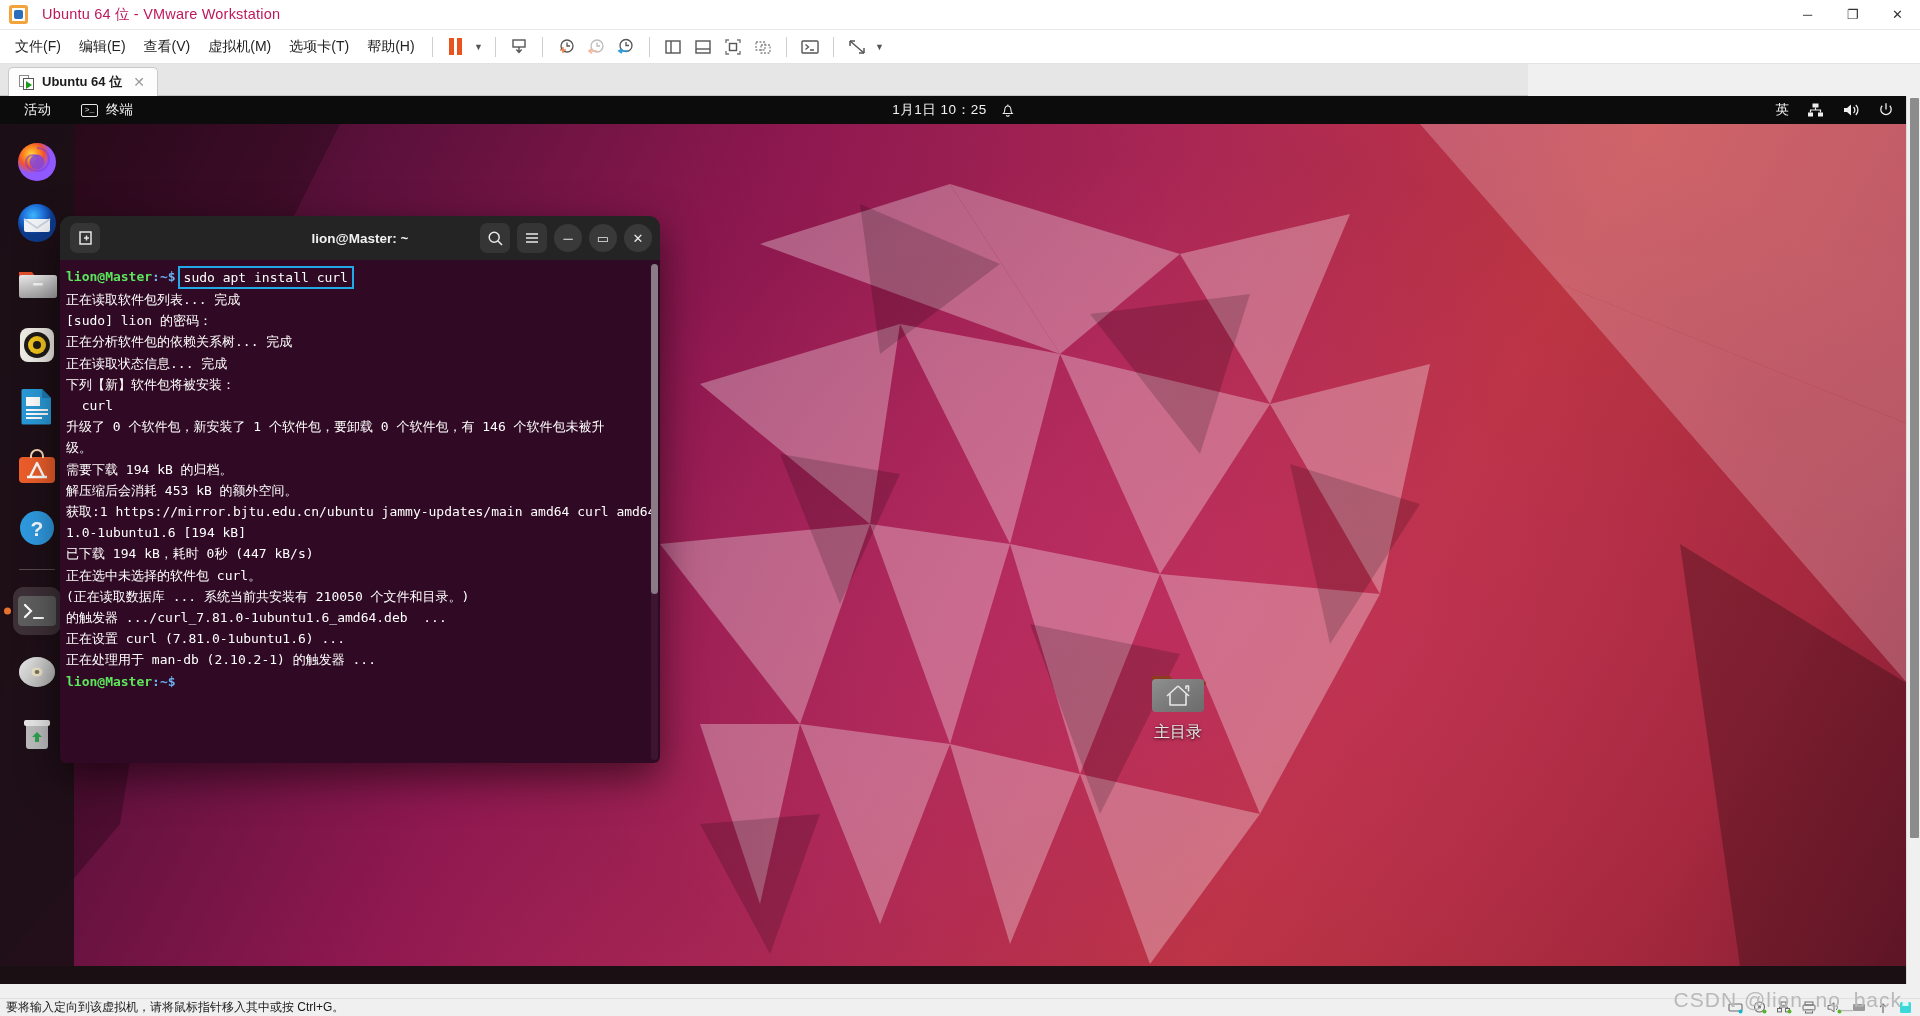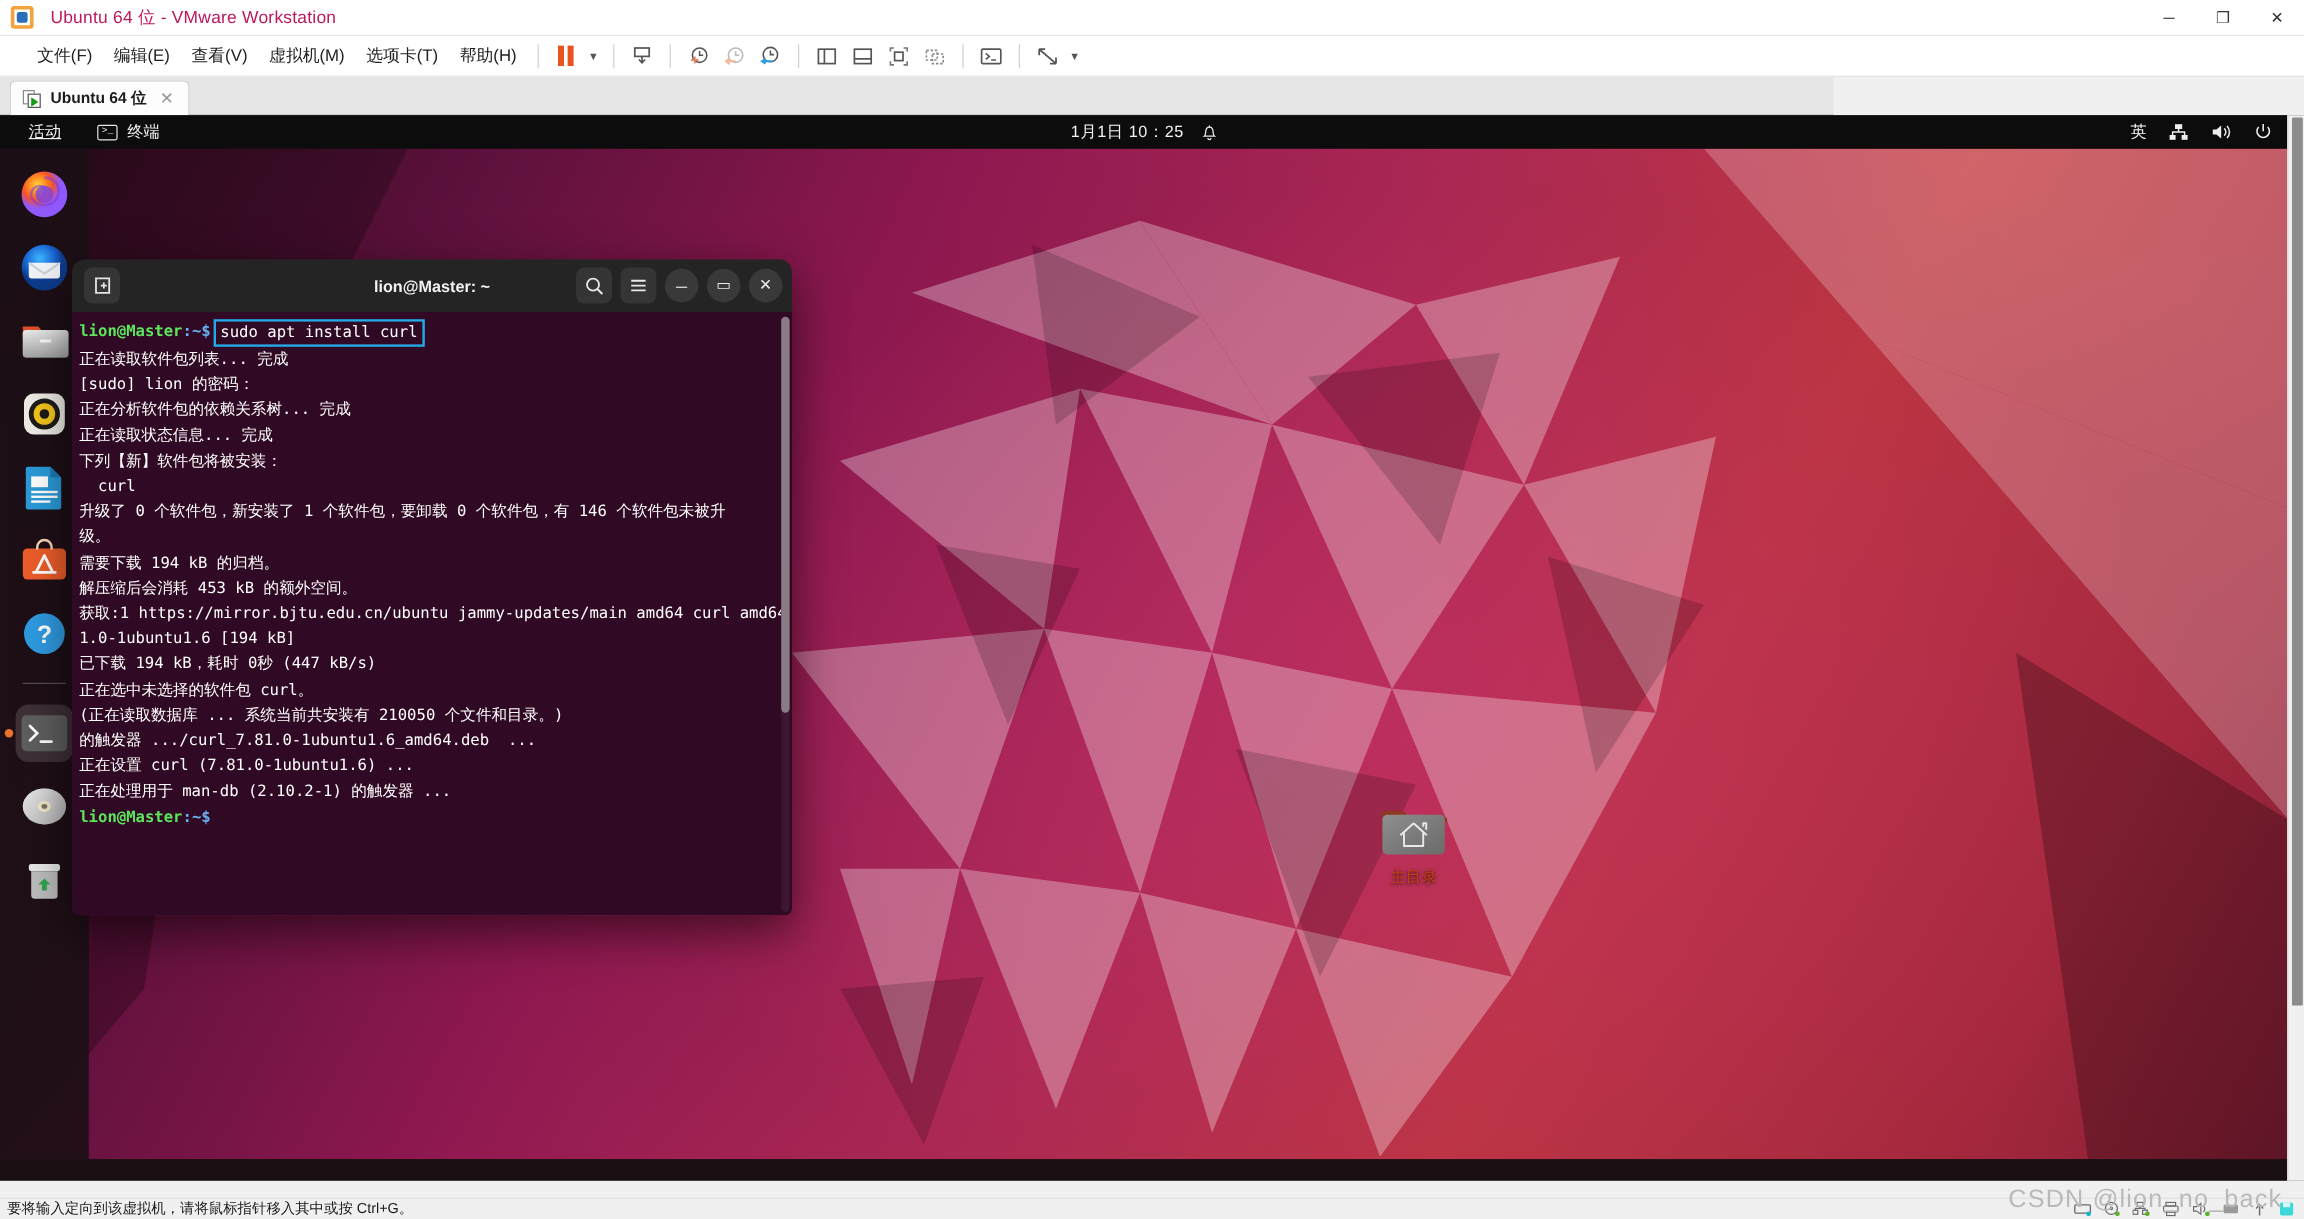--- a/index.html
+++ b/index.html
@@ -23,21 +23,21 @@
   .vm-logo .i { position: absolute; left: 6px; top: 6px; width: 9px; height: 9px;
                 background: #2a6ebb; border-radius: 2px; }
   .vm-title { margin-left: 12px; font-size: 14.5px; color: #be185d; letter-spacing: .2px; }
   .vm-winbtns { margin-left: auto; display: flex; height: 30px; }
   .vm-winbtn { width: 45px; height: 30px; display: flex; align-items: center; justify-content: center;
                font-size: 13px; color: #333; }
 
   
   .vm-menubar {
     position: absolute; left: 0; top: 30px; width: 1920px; height: 34px;
-    background: #ffffff; display: flex; align-items: center; padding-left: 22px;
+    background: #ffffff; display: flex; align-items: center; padding-left: 6px;
     border-bottom: 1px solid #e3e3e3;
   }
   .menu-item { padding: 5px 9px; font-size: 14px; color: #222; cursor: default; white-space: nowrap; }
   .mb-sep { width: 1px; height: 20px; background: #d0d0d0; margin: 0 8px; }
   .tb-btn { display: flex; align-items: center; justify-content: center; width: 30px; height: 26px; }
   .tb-caret { font-size: 9px; color: #555; width: 16px; text-align: center; }
   .pause-icn { display: inline-flex; gap: 3px; }
   .pause-icn i { display: block; width: 5px; height: 17px; background: #e8541f; }
 
   
@@ -66,21 +66,21 @@
   }
   .guest-inner { position: absolute; left: 0; top: 0; width: 1908px; height: 870px; overflow: hidden; }
 
   
   .gbar {
     position: absolute; left: 0; top: 0; width: 1908px; height: 28px;
     background: #0d0c0d; display: flex; align-items: center;
     color: #f2f2f2; font-size: 13.5px;
   }
   .gbar-left { display: flex; align-items: center; gap: 18px; padding-left: 18px; }
-  .gbar-act { padding: 2px 6px; border-radius: 4px; text-decoration: underline; }
+  .gbar-act { padding: 2px 6px; border-radius: 4px; }
   .gbar-app { display: flex; align-items: center; gap: 8px; padding: 2px 6px; border-radius: 4px; }
   .term-mini {
     width: 17px; height: 13px; border: 1.6px solid #e6e6e6; border-radius: 2px;
     position: relative; font-size: 8px; color: #e6e6e6; font-family: "Liberation Mono", monospace;
     display: flex; align-items: center; justify-content: center; line-height: 1;
   }
   .gbar-center { position: absolute; left: 50%; transform: translateX(-50%);
                  display: flex; align-items: center; gap: 14px; }
   .gbar-clock { font-size: 13.5px; letter-spacing: .5px; }
   .gbar-right { position: absolute; right: 14px; display: flex; align-items: center; gap: 18px; }
@@ -105,21 +105,21 @@
   .dock-item { position: relative; width: 48px; height: 48px; border-radius: 11px;
                display: flex; align-items: center; justify-content: center; }
   .dock-item.active { background: rgba(255,255,255,0.14); }
   .dock-dot { position: absolute; left: -9px; top: 50%; transform: translateY(-50%);
               width: 7px; height: 7px; border-radius: 50%; background: #e8712c; }
   .dock-sep { width: 36px; height: 1px; background: rgba(255,255,255,0.25); margin: 4px 0; }
 
   
   .desk-icon { position: absolute; left: 1130px; top: 570px; width: 96px;
                display: flex; flex-direction: column; align-items: center; gap: 6px; z-index: 3; }
-  .desk-icon .lbl { color: #c2410c; font-size: 13px; text-shadow: 0 1px 3px rgba(0,0,0,.85); }
+  .desk-icon .lbl { color: #e5e5e5; font-size: 16px; text-shadow: 0 1px 3px rgba(0,0,0,.85); }
 
   
   .term {
     position: absolute; left: 60px; top: 120px; width: 600px; height: 547px;
     border-radius: 11px 11px 6px 6px; overflow: hidden;
     box-shadow: 0 14px 40px rgba(0,0,0,.55); z-index: 6;
   }
   .term-head {
     height: 44px; background: #242424; display: flex; align-items: center;
     padding: 0 8px 0 10px; position: relative;

